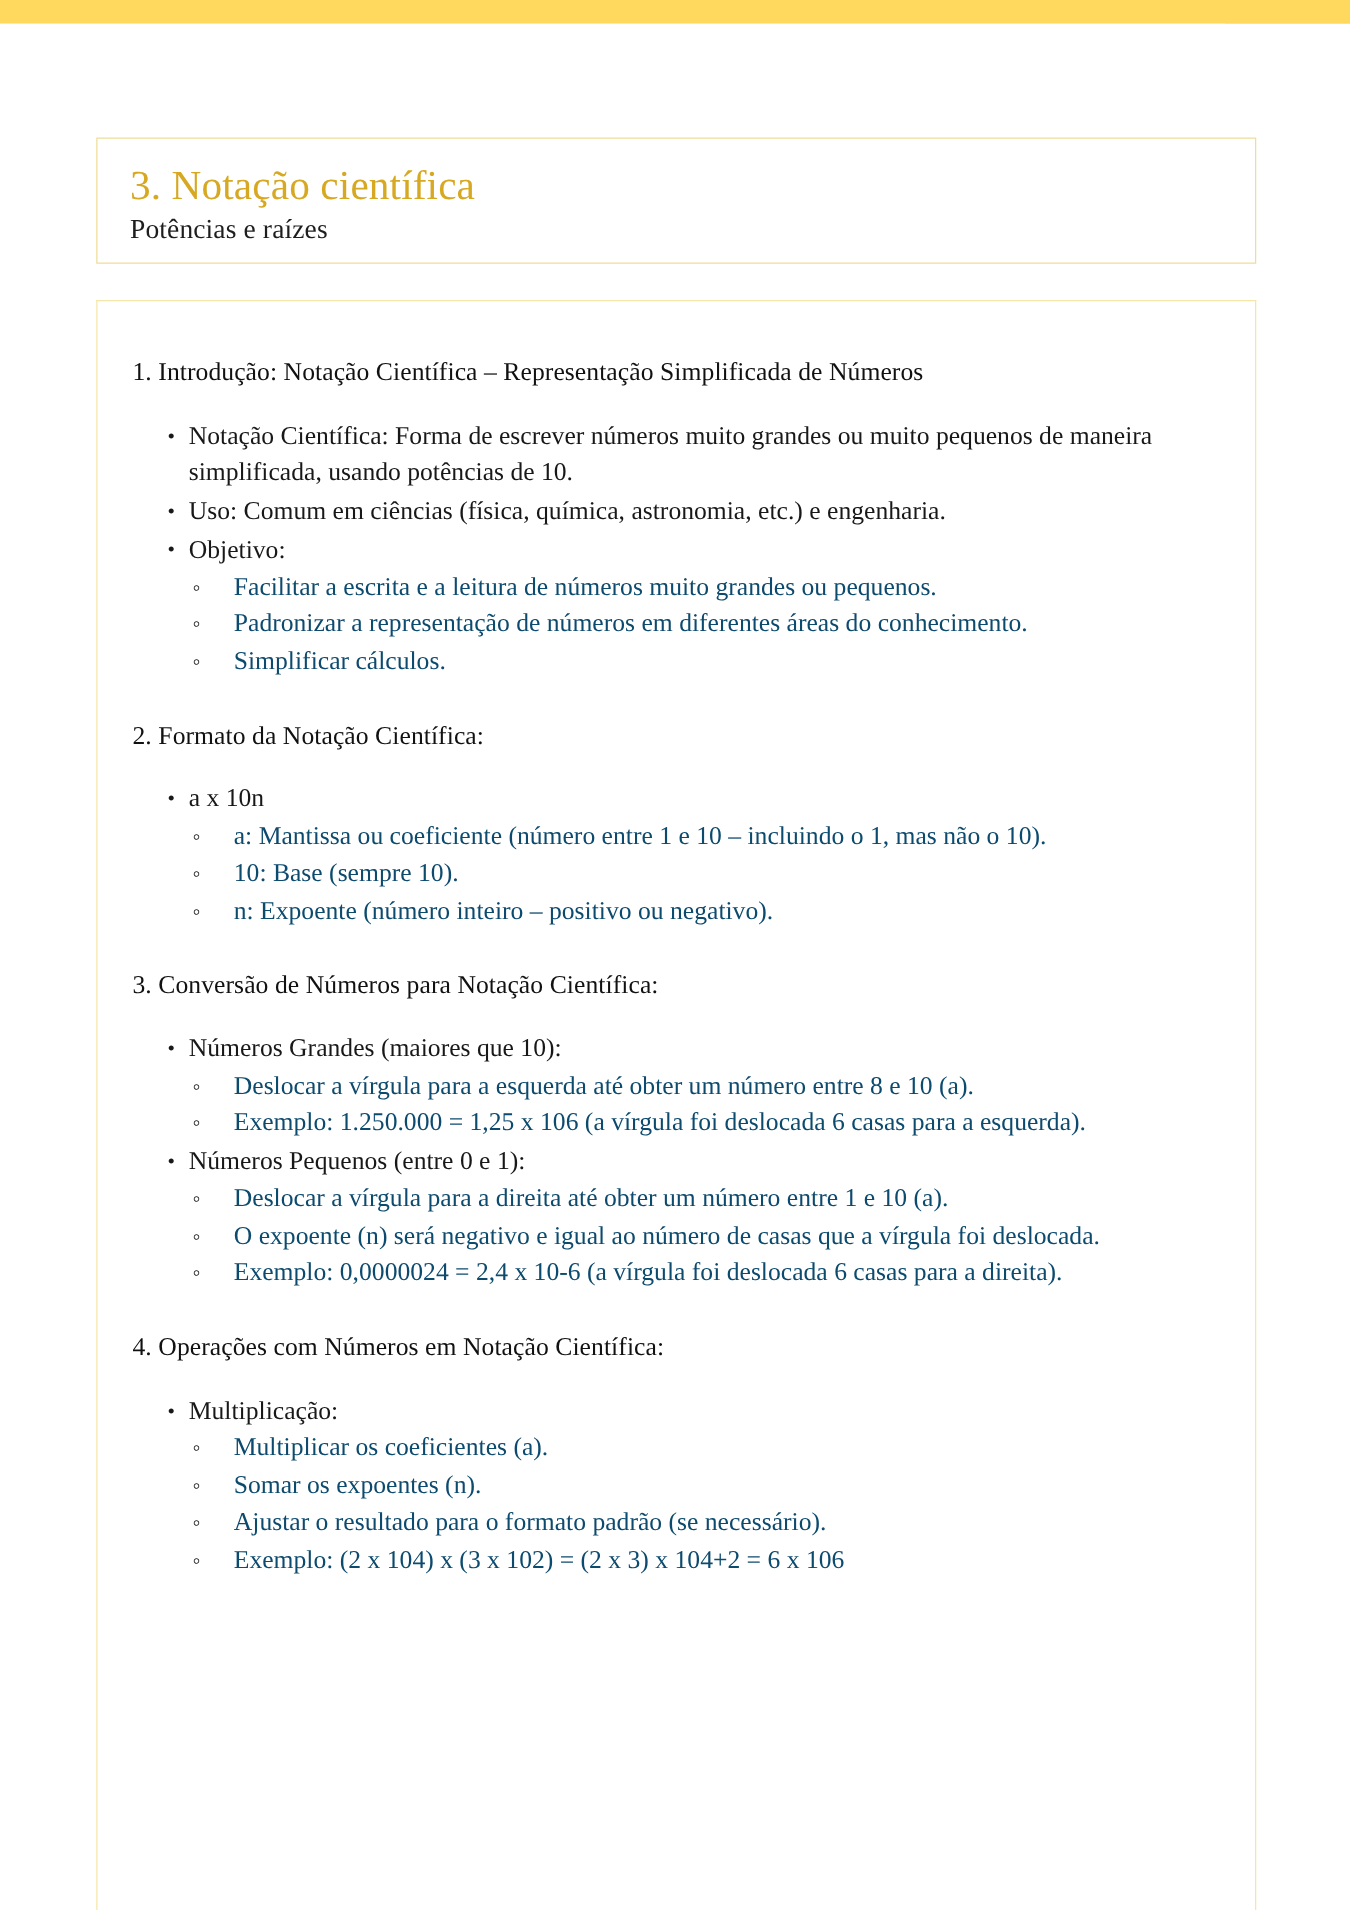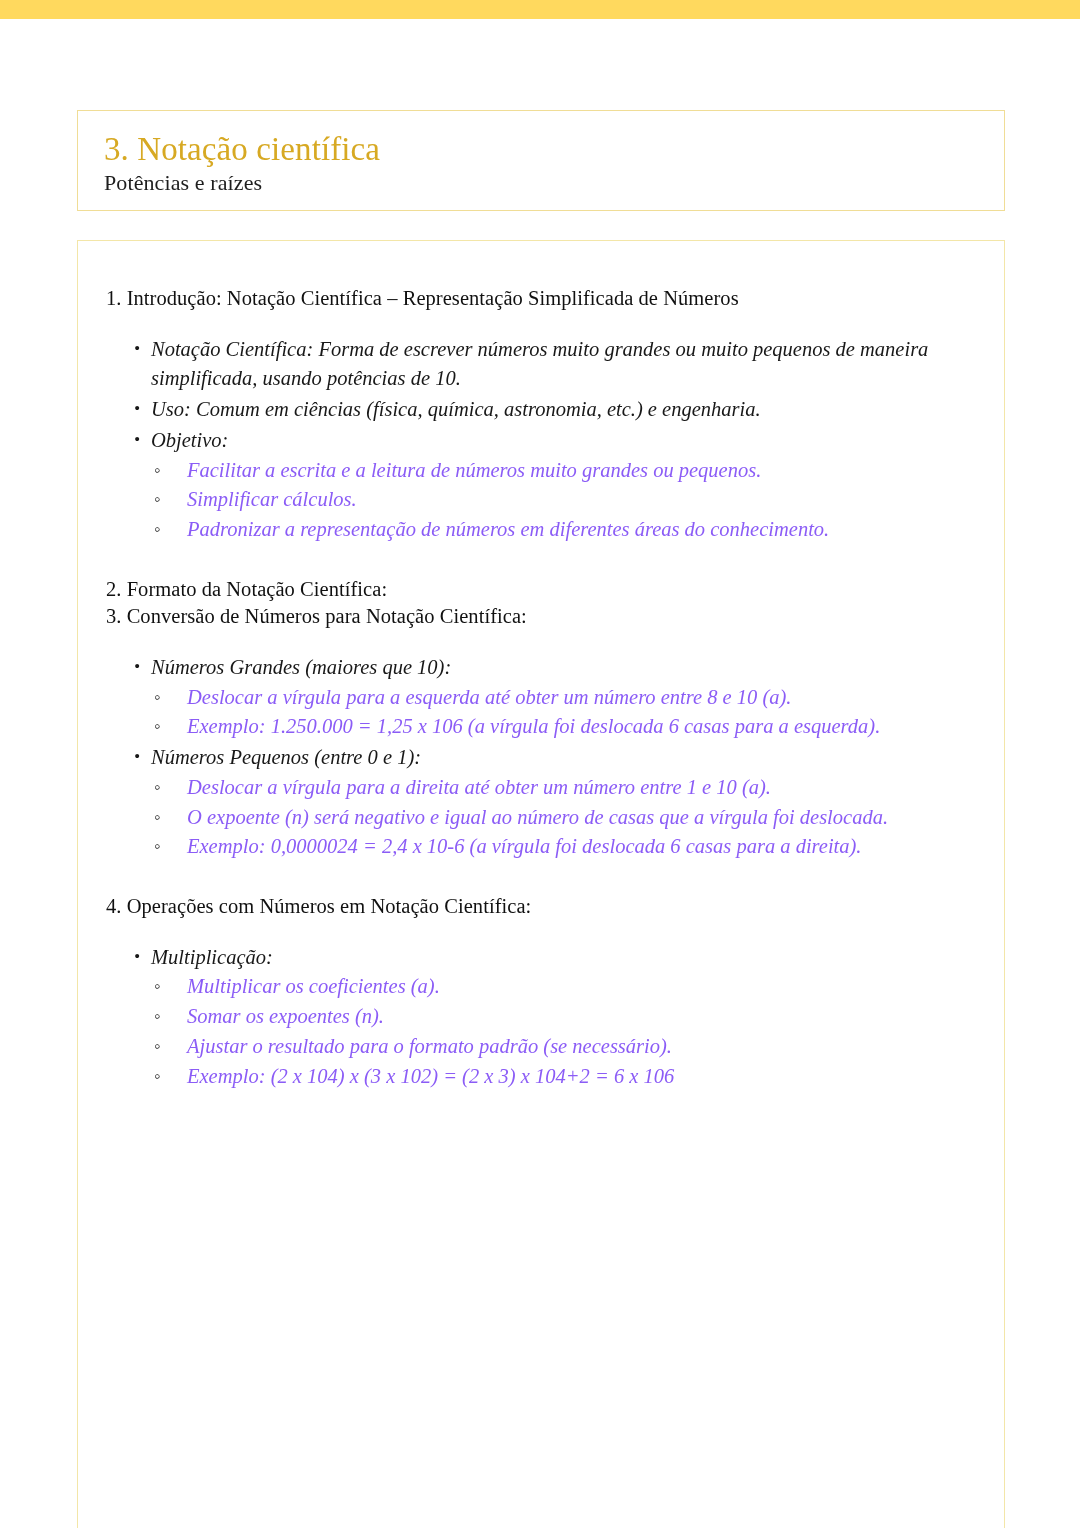--- a/index.html
+++ b/index.html
@@ -115,21 +115,20 @@
     padding: 0;
   }
 
   ul.lvl1 > li {
     position: relative;
     padding-left: 45px;
     font-size: 20.5px;
     line-height: 1.45;
     color: #181818;
     margin: 0 0 1px 0;
-    font-style: italic;
   }
 
   ul.lvl1 > li > .txt::before {
     content: "\2022";
     position: absolute;
     left: 28px;
     top: 0;
     font-size: 17px;
     line-height: 1.7;
     color: #181818;
@@ -139,21 +138,21 @@
     list-style: none;
     margin: 0;
     padding: 0;
   }
 
   ul.lvl2 > li {
     position: relative;
     padding-left: 36px;
     font-size: 20.5px;
     line-height: 1.45;
-    color: #8b5cf6;
+    color: #0c4a6e;
     margin: 0;
   }
 
   ul.lvl2 > li::before {
     content: "\25E6";
     position: absolute;
     left: 3px;
     top: 0;
     font-size: 18px;
     line-height: 1.62;
@@ -185,26 +184,36 @@
           <li>
             <span class="txt">Notação Científica: Forma de escrever números muito grandes ou muito pequenos de maneira simplificada, usando potências de 10.</span>
           </li>
           <li>
             <span class="txt">Uso: Comum em ciências (física, química, astronomia, etc.) e engenharia.</span>
           </li>
           <li>
             <span class="txt">Objetivo:</span>
             <ul class="lvl2">
               <li>Facilitar a escrita e a leitura de números muito grandes ou pequenos.</li>
+              <li>Padronizar a representação de números em diferentes áreas do conhecimento.</li>
               <li>Simplificar cálculos.</li>
-              <li>Padronizar a representação de números em diferentes áreas do conhecimento.</li>
             </ul>
           </li>
         </ul>
         <div class="section-heading">2. Formato da Notação Científica:</div>
+        <ul class="lvl1 block">
+          <li>
+            <span class="txt">a x 10n</span>
+            <ul class="lvl2">
+              <li>a: Mantissa ou coeficiente (número entre 1 e 10 – incluindo o 1, mas não o 10).</li>
+              <li>10: Base (sempre 10).</li>
+              <li>n: Expoente (número inteiro – positivo ou negativo).</li>
+            </ul>
+          </li>
+        </ul>
         <div class="section-heading">3. Conversão de Números para Notação Científica:</div>
         <ul class="lvl1 block">
           <li>
             <span class="txt">Números Grandes (maiores que 10):</span>
             <ul class="lvl2">
               <li>Deslocar a vírgula para a esquerda até obter um número entre 8 e 10 (a).</li>
               <li>Exemplo: 1.250.000 = 1,25 x 106 (a vírgula foi deslocada 6 casas para a esquerda).</li>
             </ul>
           </li>
           <li>

